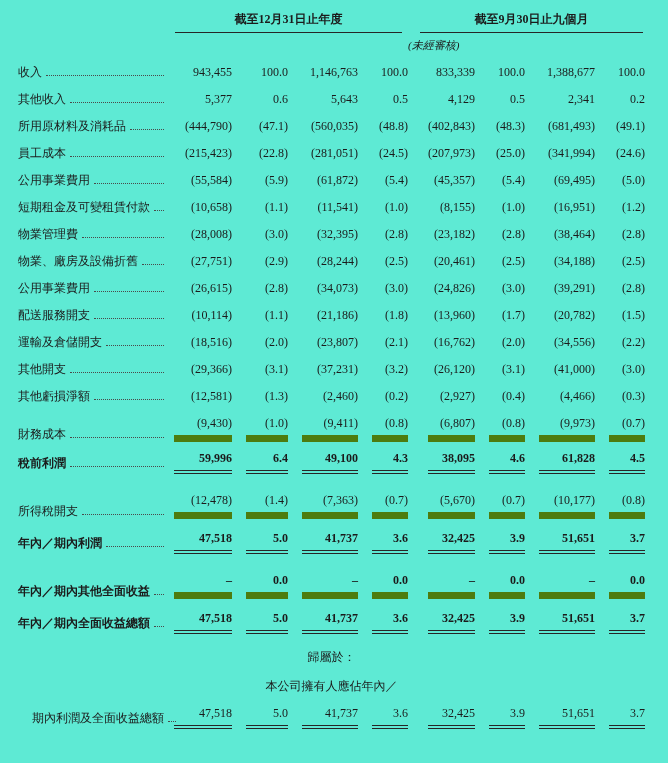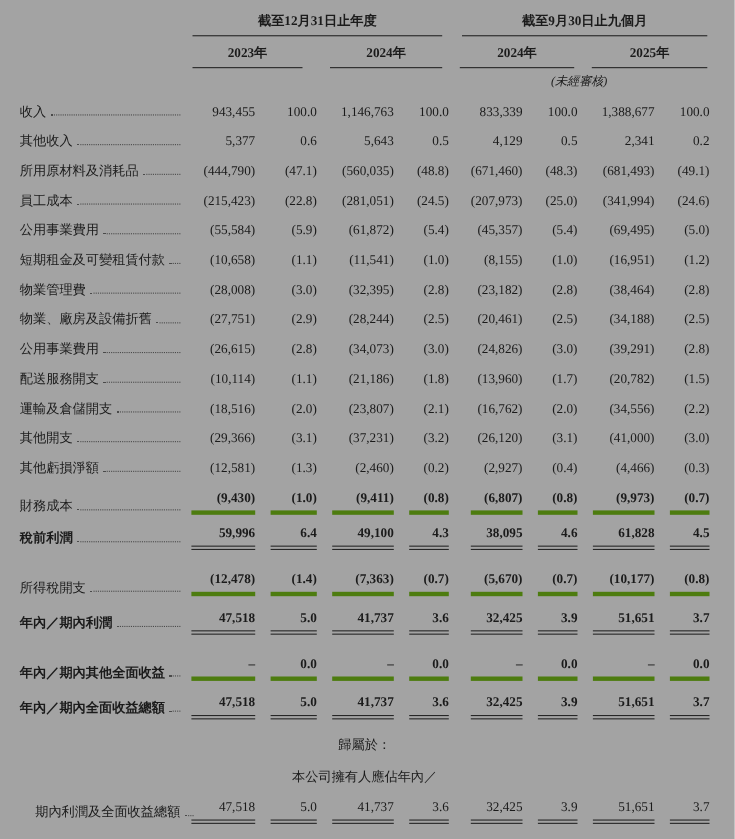--- a/index.html
+++ b/index.html
@@ -1,54 +1,54 @@
 <!DOCTYPE html>
 <html><head>
 <meta charset="utf-8">
 <style>
   html,body{margin:0;padding:0;background:#ffffff;}
   .page{
     position:relative;
     width:668px;height:763px;
     box-sizing:border-box;
     padding:8px 0 0 18px;
-    background:#a3a3a3;
+    background:#5eead4;
     color:#1b1b1b;
     font-family:"Liberation Serif","DejaVu Serif",serif;
     overflow:hidden;
   }
   table{border-collapse:collapse;table-layout:fixed;width:627px;}
   td{padding:0;vertical-align:bottom;font-size:12px;line-height:15px;}
   .b{font-weight:bold;}
   
   .grule{border-bottom:1px solid #262626;text-align:center;font-weight:bold;padding-bottom:5px;white-space:nowrap;}
   .s1{margin:0 6px 0 5px;}
   .s2{margin:0 2px 0 12px;}
   .y1{margin:0 13px 0 5px;}
   .y2{margin:0 6px 0 12px;}
   .y3{margin:0 3px 0 10px;}
   .y4{margin:0 2px 0 13px;}
   tr.hdrA td{padding-top:4px;}
   tr.hdrB td{padding-top:8px;}
   .unit{font-style:italic;text-align:right;padding-top:9px;white-space:nowrap;}
   .unit.pct{text-align:center;}
-  .unaud{font-style:italic;text-align:center;font-size:11px;padding-top:5px;}
+  .unaud{font-style:italic;text-align:left;font-size:11px;padding-top:5px;}
   
   .lbl{font-size:12px;text-align:center;}
   .lead{display:flex;align-items:baseline;}
   .lead .txt{white-space:nowrap;}
   .dots{flex:1;border-bottom:1.5px dotted #4a4a4a;margin:0 6px 3px 4px;min-width:8px;}
   .ind .lead{padding-left:14px;}
   
   .num{text-align:right;}
   .cl{display:block;}
   .c1 .cl{margin-left:4px;}
   .c2 .cl,.c3 .cl,.c4 .cl,.c6 .cl,.c7 .cl,.c8 .cl{margin-left:14px;}
   .c5 .cl{margin-left:20px;}
-  .u1{border-bottom:4px solid #4d7c0f;padding-bottom:4px;font-weight:bold;}
+  .u1{border-bottom:7px solid #4d7c0f;padding-bottom:4px;}
   .u2{border-bottom:1px solid #262626;padding-bottom:4px;position:relative;}
   .u2::after{content:"";position:absolute;left:0;right:0;bottom:-4px;border-bottom:1px solid #262626;}
   
   tbody td{padding-top:12px;}
   tr.sp-s td{padding-top:9px;}
   tr.sp-lg td{padding-top:17px;}
   tr.rd td{padding-bottom:5px;}
   td.plain{padding-top:14px;}
 </style>
 </head>
@@ -70,35 +70,20 @@
     <thead>
       <tr class="hdrA">
         <td></td>
         <td colspan="4">
           <div class="grule s1">截至12月31日止年度</div>
         </td>
         <td colspan="4">
           <div class="grule s2">截至9月30日止九個月</div>
         </td>
       </tr>
-      <tr class="hdrB">
-        <td></td>
-        <td colspan="2">
-            <div class="grule y1">2023年</div>
-          </td>
-        <td colspan="2">
-            <div class="grule y2">2024年</div>
-          </td>
-        <td colspan="2">
-            <div class="grule y3">2024年</div>
-          </td>
-        <td colspan="2">
-            <div class="grule y4">2025年</div>
-          </td>
-      </tr>
       <tr>
         <td colspan="5"></td>
         <td colspan="4" class="unaud">(未經審核)</td>
       </tr>
     </thead>
     <tbody id="tbody">
         <tr>
           <td class="lbl">
             <div class="lead">
               <span class="txt">收入</span>
@@ -175,21 +160,21 @@
           <td class="num c2">
             <div class="cl">(47.1)</div>
           </td>
           <td class="num c3">
             <div class="cl">(560,035)</div>
           </td>
           <td class="num c4">
             <div class="cl">(48.8)</div>
           </td>
           <td class="num c5">
-            <div class="cl">(671,460)</div>
+            <div class="cl">(402,843)</div>
           </td>
           <td class="num c6">
             <div class="cl">(48.3)</div>
           </td>
           <td class="num c7">
             <div class="cl">(681,493)</div>
           </td>
           <td class="num c8">
             <div class="cl">(49.1)</div>
           </td>

